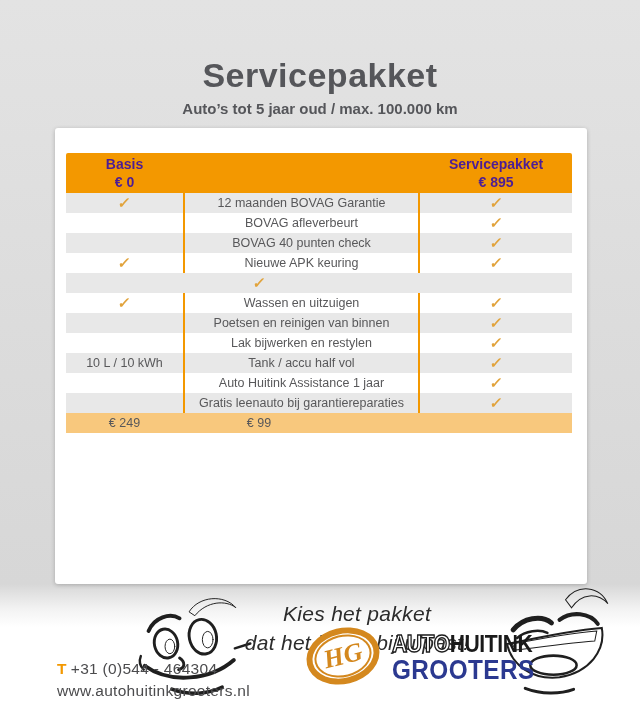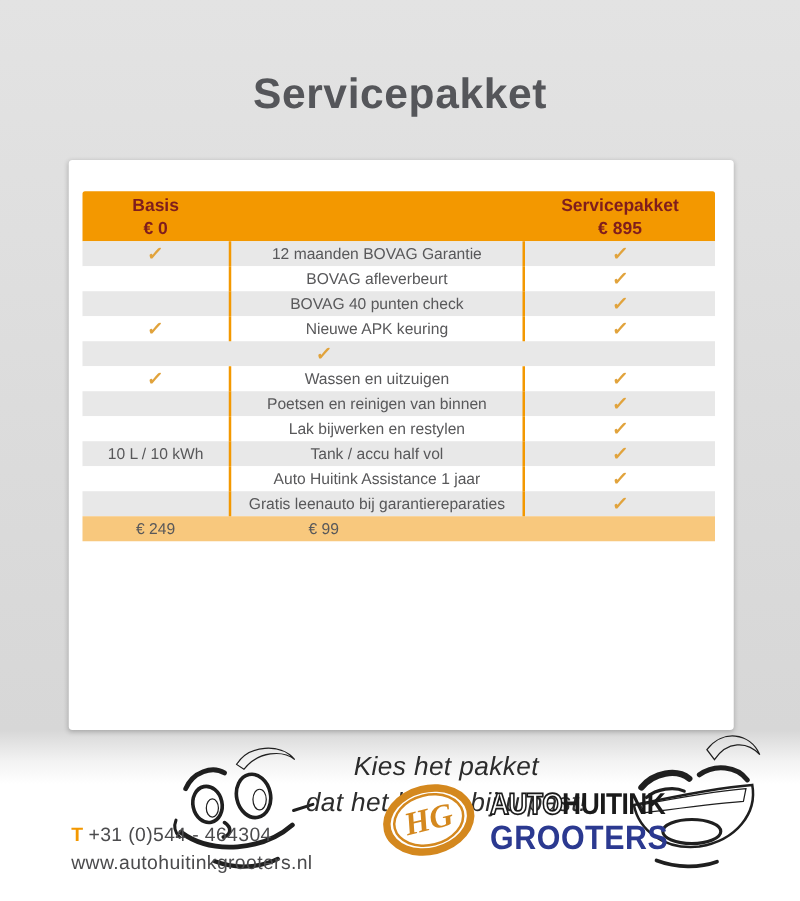--- a/index.html
+++ b/index.html
@@ -27,21 +27,21 @@
   .card {
     position:absolute; left:55px; top:128px; width:532px; height:456px;
     background:#ffffff; border-radius:3px;
     box-shadow:0 1px 4px rgba(0,0,0,.22);
   }
 
   
   .ctable { position:absolute; left:11px; top:25px; width:506px; }
   .thead {
     display:flex; height:40px; background:var(--header-orange);
-    color:#7f1d1d; font-weight:bold; border-radius:2px 2px 0 0;
+    color:#4c1d95; font-weight:bold; border-radius:2px 2px 0 0;
   }
   .hcol { display:flex; flex-direction:column; justify-content:center; align-items:center; line-height:1.3; font-size:14px; }
   .hcol.basis { width:117px; }
   .hcol.spacer { width:237px; }
   .hcol.service { width:152px; }
   .trows .trow { display:flex; height:20px; background:#ffffff; }
   .trows .trow:nth-child(odd) { background:var(--row-gray); }
   .trows .trow.highlight { background:var(--option-row); }
   .cell {
     display:flex; align-items:center; justify-content:center;
@@ -84,20 +84,21 @@
   .wm-auto { color:#ffffff; -webkit-text-stroke:1.4px #1a1a1a; text-shadow:0 0 1px #1a1a1a; }
   .wm-huitink { color:#1a1a1a; }
   .wm-line2 { font-size:27px; font-weight:800; color:var(--logo-blue); letter-spacing:.5px; transform:scaleX(.9); transform-origin:left; margin-top:-3px; white-space:nowrap; }
 </style>
 </head>
 <body>
 
 <div class="page">
 
   <div class="title">Servicepakket</div>
+  <div class="subtitle">Auto’s tot 5 jaar oud / max. 100.000 km</div>
 
   <div class="card">
 
     <div class="ctable">
       <div class="thead">
         <div class="hcol basis">
           <div>Basis</div>
           <div>€ 0</div>
         </div>
         <div class="hcol spacer"></div>

